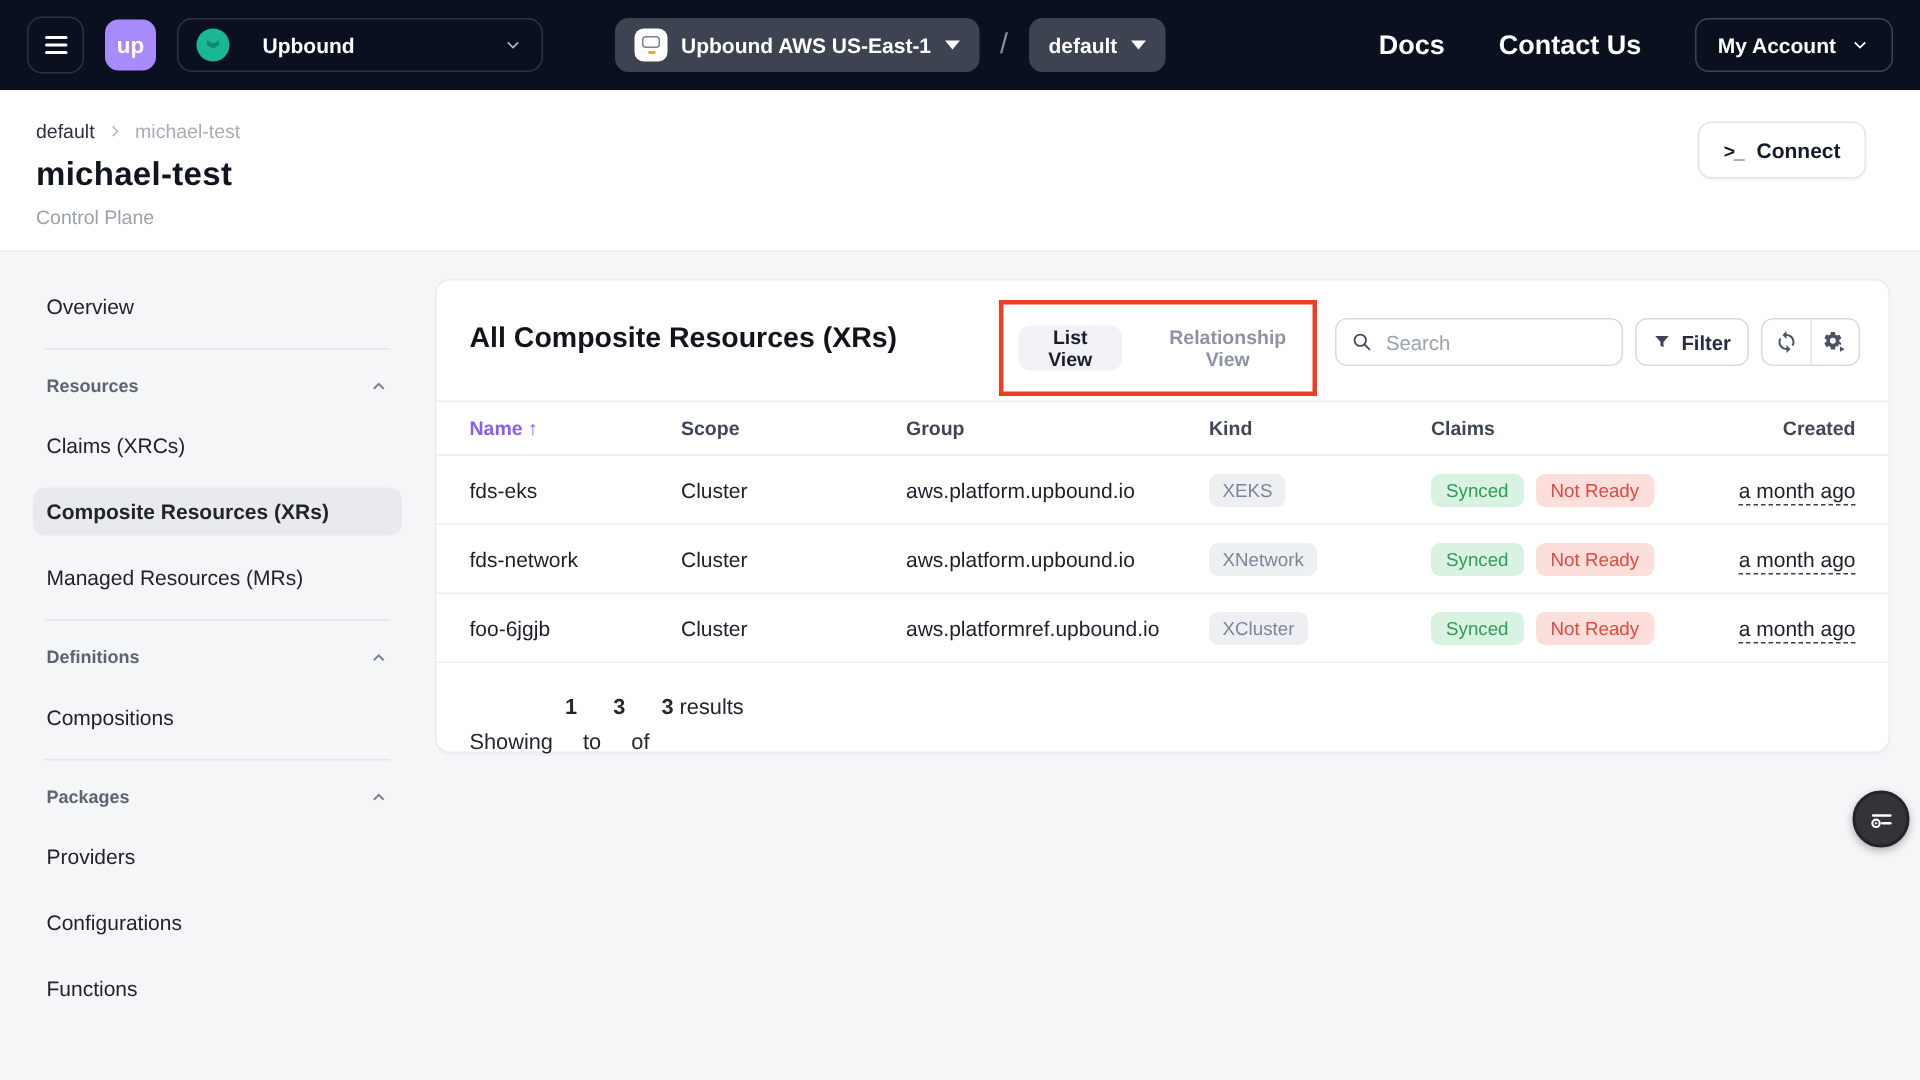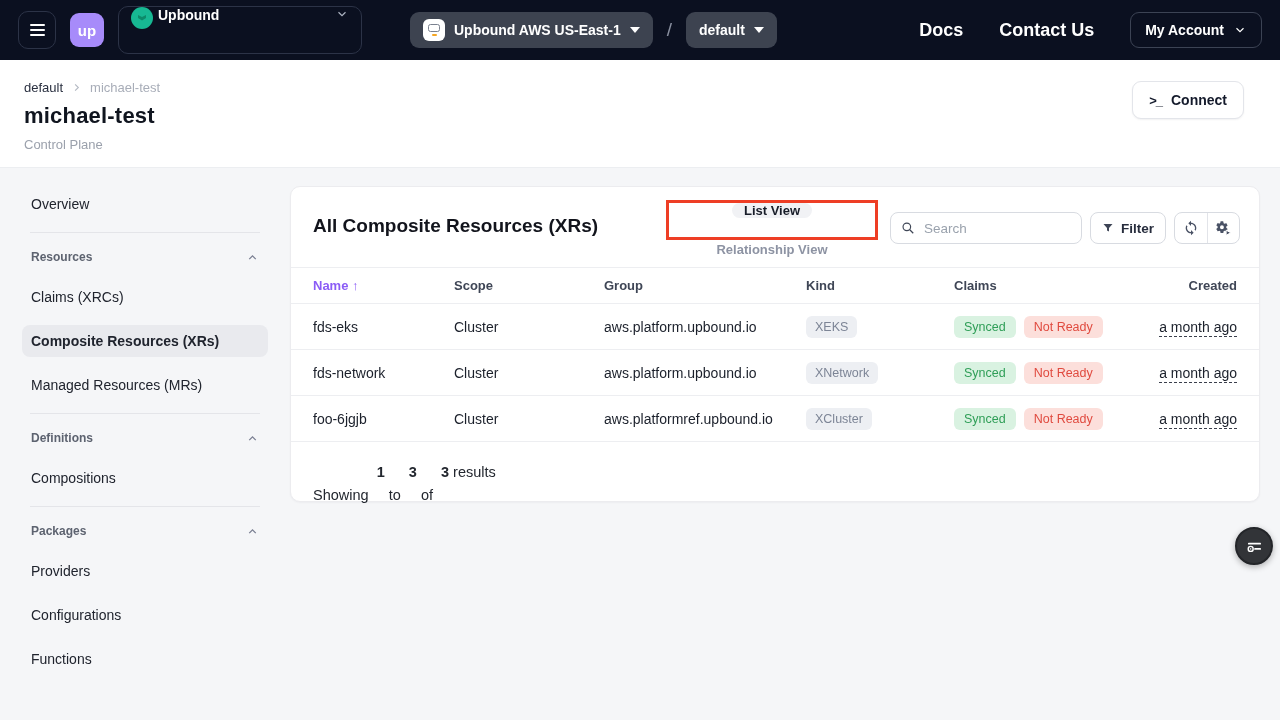--- a/index.html
+++ b/index.html
@@ -20,22 +20,22 @@
     border:1px solid #2c3347; display:flex; align-items:center; justify-content:center; cursor:pointer;
   }
   .hamburger-icon { display:flex; flex-direction:column; gap:3px; }
   .hamburger-icon i { display:block; width:15px; height:2.2px; background:#fff; border-radius:2px; }
   .brand {
     width:34px; height:34px; border-radius:9px; background:#a78bfa;
     display:flex; align-items:center; justify-content:center;
     color:#fff; font-weight:bold; font-size:15px; cursor:pointer;
   }
   .org-select {
-    width:244px; height:48px; border-radius:10px; border:1px solid #2c3347;
-    background:transparent; display:flex; align-items:flex-start; gap:5px;
+    width:244px; height:36px; border-radius:10px; border:1px solid #2c3347;
+    background:transparent; display:flex; align-items:center; gap:22px;
     padding:0 12px; cursor:pointer;
   }
   .org-avatar {
     width:22px; height:22px; border-radius:50%; background:#17b893;
     display:flex; align-items:center; justify-content:center; flex:0 0 auto;
   }
   .org-label { color:#fff; font-weight:bold; font-size:14px; flex:1; text-align:left; }
   .chev { stroke:#aeb4c2; stroke-width:2; fill:none; }
   .ctx { display:flex; align-items:center; gap:14px; margin-left:34px; }
   .pill {
@@ -90,22 +90,22 @@
   }
   
   .card {
     position:absolute; left:290px; top:18px; width:970px; height:316px;
     background:#fff; border:1px solid #ececef; border-radius:10px;
     box-shadow:0 1px 2px rgba(15,20,40,.04);
   }
   .card-head { position:relative; height:80px; }
   .card-title { position:absolute; left:22px; top:28px; font-size:19px; font-weight:800; color:#12141c; }
   .annotation-box {
-    position:absolute; left:375px; top:13px; width:212px; height:40px;
-    border:3px solid #ee3e25; display:flex; align-items:center; padding:0 10px; gap:24px;flex-direction:column;
+    position:absolute; left:375px; top:13px; width:212px; height:64px;
+    border:3px solid #ee3e25; display:flex; align-items:center; padding:0 10px; gap:24px;
   }
   .toggle-active {
     height:30px; padding:0 12px; border-radius:8px; background:#f1f2f5; border:none;
     font-weight:bold; font-size:13px; color:#181d29; cursor:pointer; font-family:inherit;
   }
   .toggle-inactive {
     background:none; border:none; font-weight:bold; font-size:13px; color:#8d93a3;
     cursor:pointer; padding:0 2px; font-family:inherit;
   }
   .search-box {

